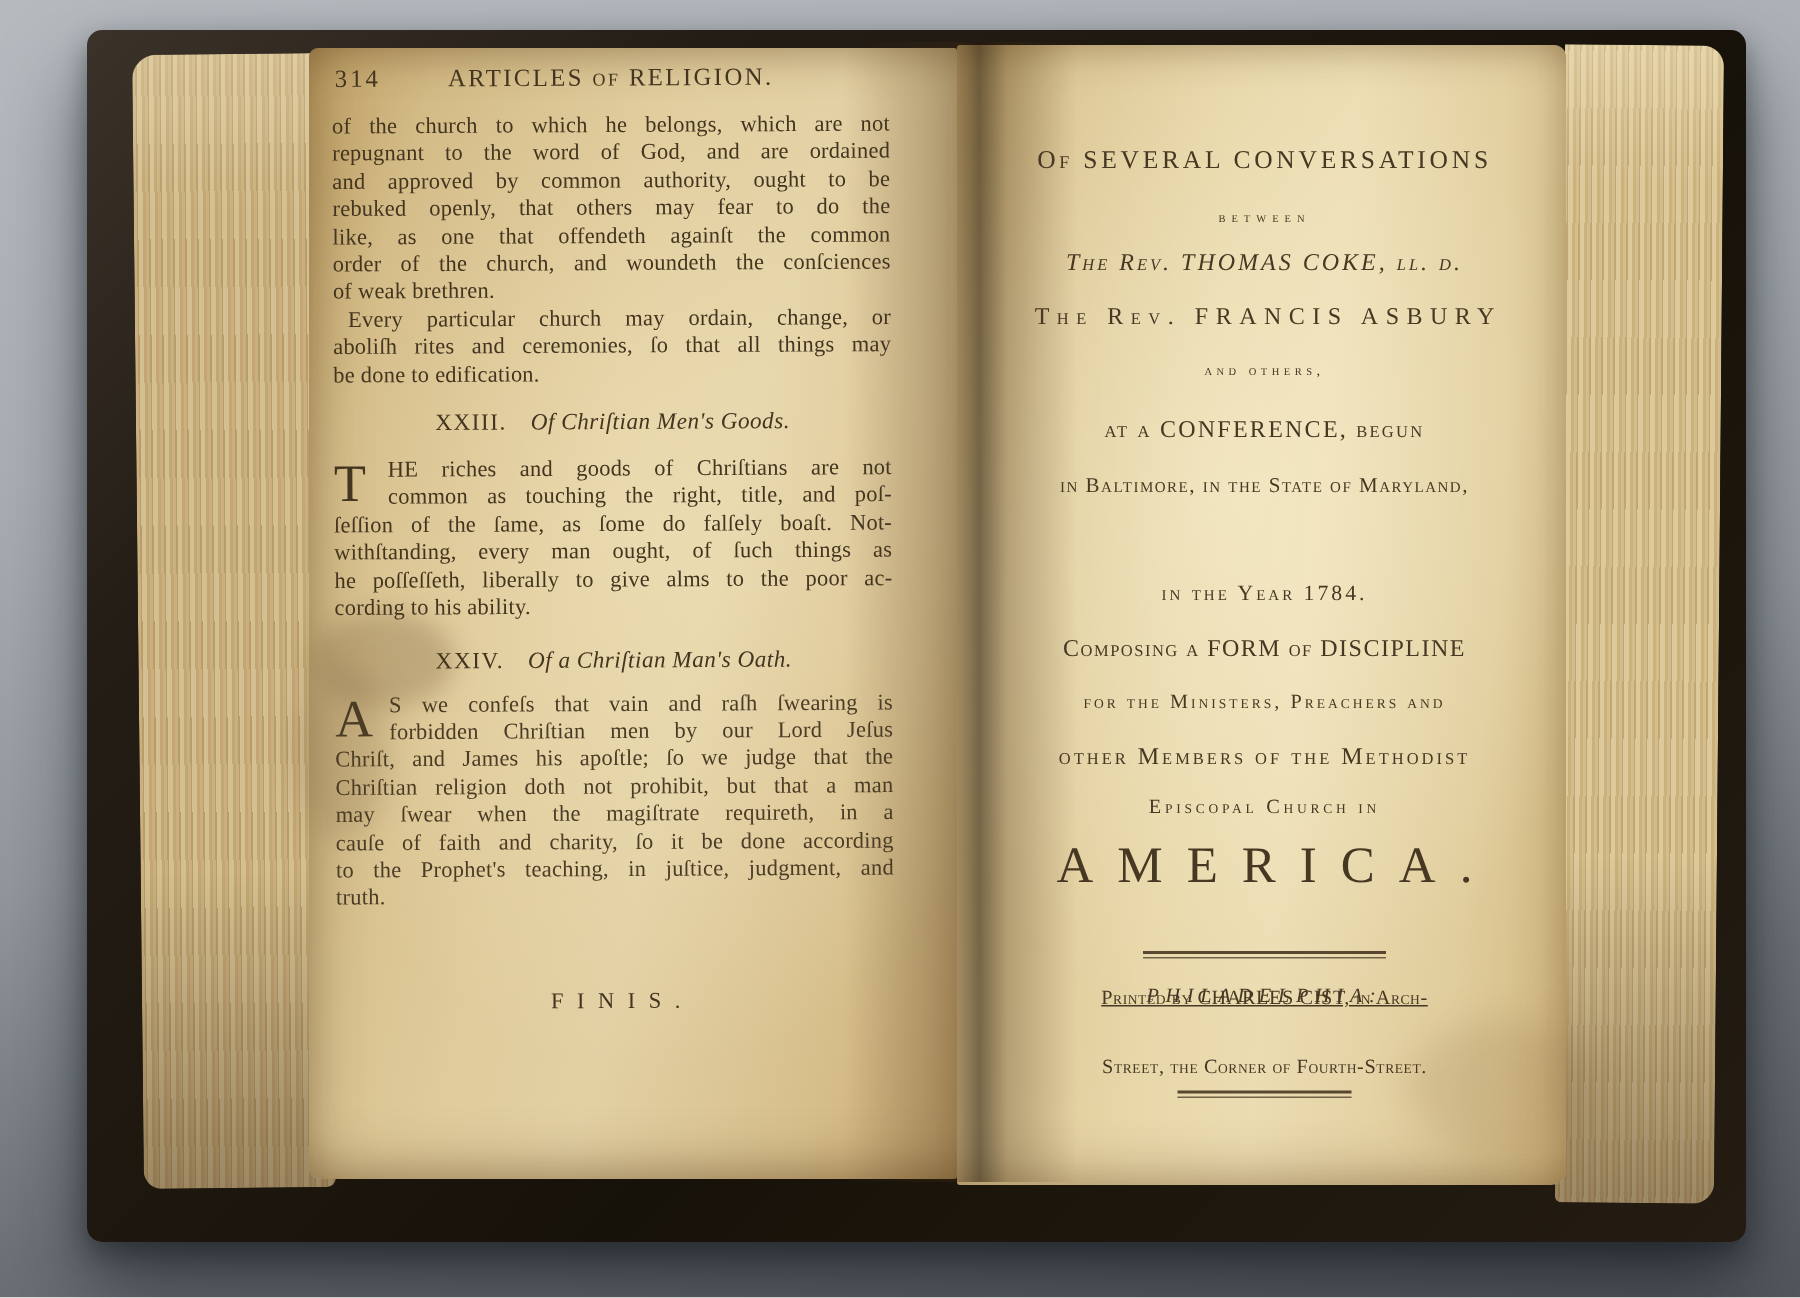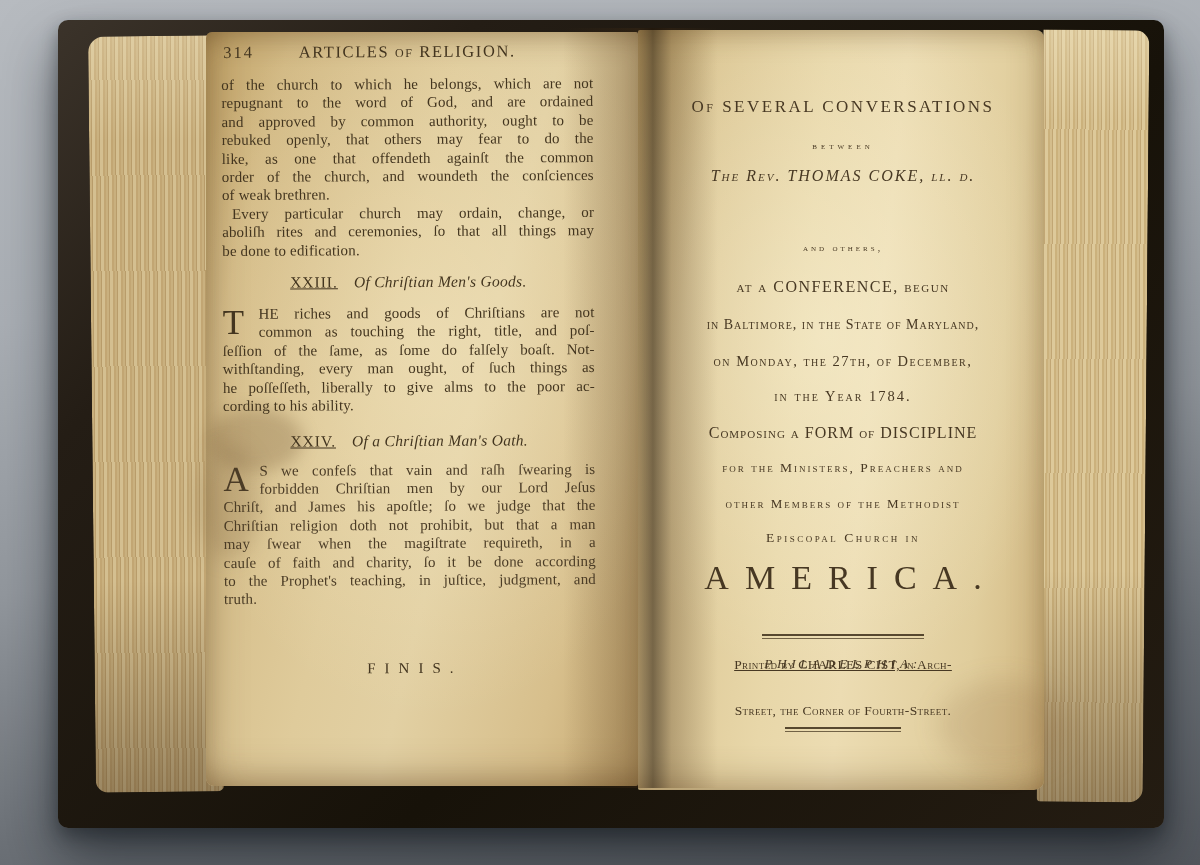--- a/index.html
+++ b/index.html
@@ -46,21 +46,21 @@
   .lp-header{position:relative;height:22px;margin-top:4px;font-size:16.5px;font-variant:small-caps;
     letter-spacing:1.6px;}
   .lp-header .pagenum{position:absolute;left:2px;top:0;letter-spacing:2px;}
   .lp-header .lp-title{display:block;text-align:center;}
   .ln{line-height:18.4px;font-size:15px;letter-spacing:.15px;text-align:justify;text-align-last:justify;}
   .ln.last{text-align-last:left;}
   .ln.pindent{padding-left:10px;}
   .para.p1{margin-top:11px;}
   .para.p2{margin-top:0;}
   .sect-head{margin-top:14px;height:22px;text-align:center;font-size:15.5px;}
-  .sect-head .sect-num{letter-spacing:1px;margin-right:0;text-decoration:underline;}
+  .sect-head .sect-num{letter-spacing:1px;margin-right:0;}
   .sect-head .sect-title{font-style:italic;letter-spacing:.3px;margin-left:16px;}
   .sect-head.h24{margin-top:17px;}
   .para.drop{position:relative;}
   .para.p3{margin-top:9px;}
   .para.p4{margin-top:7px;color:#4b3c26;}
   .dropcap{position:absolute;left:0;top:1px;font-size:35px;line-height:34px;}
   .ln.ind{padding-left:36px;}
   .finis{margin-top:52px;text-align:center;font-size:15px;letter-spacing:9px;text-indent:9px;}
 
   
@@ -71,21 +71,21 @@
   .rp.between{top:106px;font-size:9.5px;letter-spacing:4px;}
   .rp.author1{top:132px;font-size:16px;letter-spacing:2px;font-style:italic;}
   .rp.author2{top:168px;font-size:16px;letter-spacing:5px;text-indent:5px;}
   .rp.andothers{top:208px;font-size:9.5px;letter-spacing:3px;}
   .rp.conference{top:243px;font-size:16px;letter-spacing:1.5px;}
   .rp.baltimore{top:282px;font-size:14px;letter-spacing:1px;}
   .rp.monday{top:318px;font-size:14.5px;letter-spacing:1.5px;}
   .rp.year{top:353px;font-size:14.5px;letter-spacing:2px;}
   .rp.composing{top:389px;font-size:16px;letter-spacing:1px;}
   .rp.ministers{top:425px;font-size:13.5px;letter-spacing:2px;}
-  .rp.members{top:461px;font-size:13px;letter-spacing:2px;}
+  .rp.members{top:461px;font-size:16px;letter-spacing:2px;}
   .rp.episcopal{top:495px;font-size:13.5px;letter-spacing:2.5px;}
   .rp.america{top:524px;font-size:34px;letter-spacing:16px;text-indent:16px;font-variant:normal;}
   .rule{position:absolute;left:50%;transform:translateX(-50%);border-top:2px solid rgba(62,47,26,.85);
     border-bottom:1px solid rgba(62,47,26,.7);height:2px;}
   .rule.r1{top:599px;width:162px;}
   .rule.r2{top:692px;width:116px;}
   .rp.phila{top:621px;font-size:13.5px;font-style:italic;letter-spacing:4.5px;font-variant:normal;}
   .rp.imprint1{top:622px;font-size:13.5px;letter-spacing:.4px;text-decoration:underline;}
   .rp.imprint2{top:668px;font-size:13.5px;letter-spacing:.4px;}
   .rp.romanyear{top:704px;font-size:11px;letter-spacing:1.5px;}
@@ -156,24 +156,24 @@
         <div class="ln last">truth.</div>
       </div>
 
       <div class="finis">FINIS.</div>
     </div>
 
     <div class="text-right">
       <div class="rp subtitle">Of SEVERAL CONVERSATIONS</div>
       <div class="rp between">between</div>
       <div class="rp author1">The Rev. THOMAS COKE, ll. d.</div>
+      <div class="rp author2">The Rev. FRANCIS ASBURY</div>
       <div class="rp andothers">and others,</div>
       <div class="rp conference">at a CONFERENCE, begun</div>
       <div class="rp baltimore">in Baltimore, in the State of Maryland,</div>
-      <div class="rp monday">on Monday, the 27th, of December,</div>
       <div class="rp year">in the Year 1784.</div>
       <div class="rp composing">Composing a FORM of DISCIPLINE</div>
       <div class="rp ministers">for the Ministers, Preachers and</div>
       <div class="rp members">other Members of the Methodist</div>
       <div class="rp episcopal">Episcopal Church in</div>
       <div class="rp america">AMERICA.</div>
       <div class="rule r1"></div>
       <div class="rp phila">PHILADELPHIA:</div>
       <div class="rp imprint1">Printed by CHARLES CIST, in Arch-</div>
       <div class="rp imprint2">Street, the Corner of Fourth-Street.</div>

